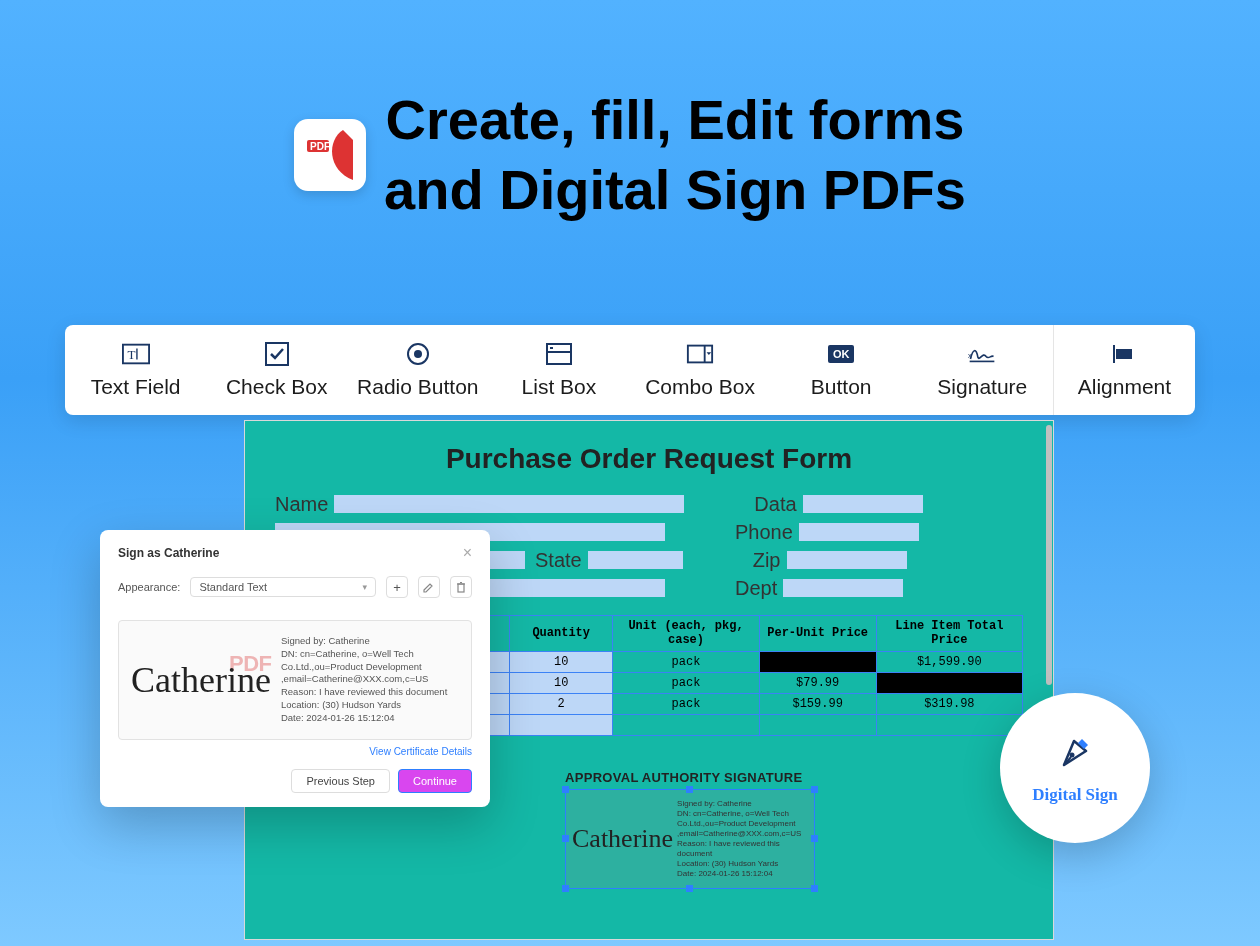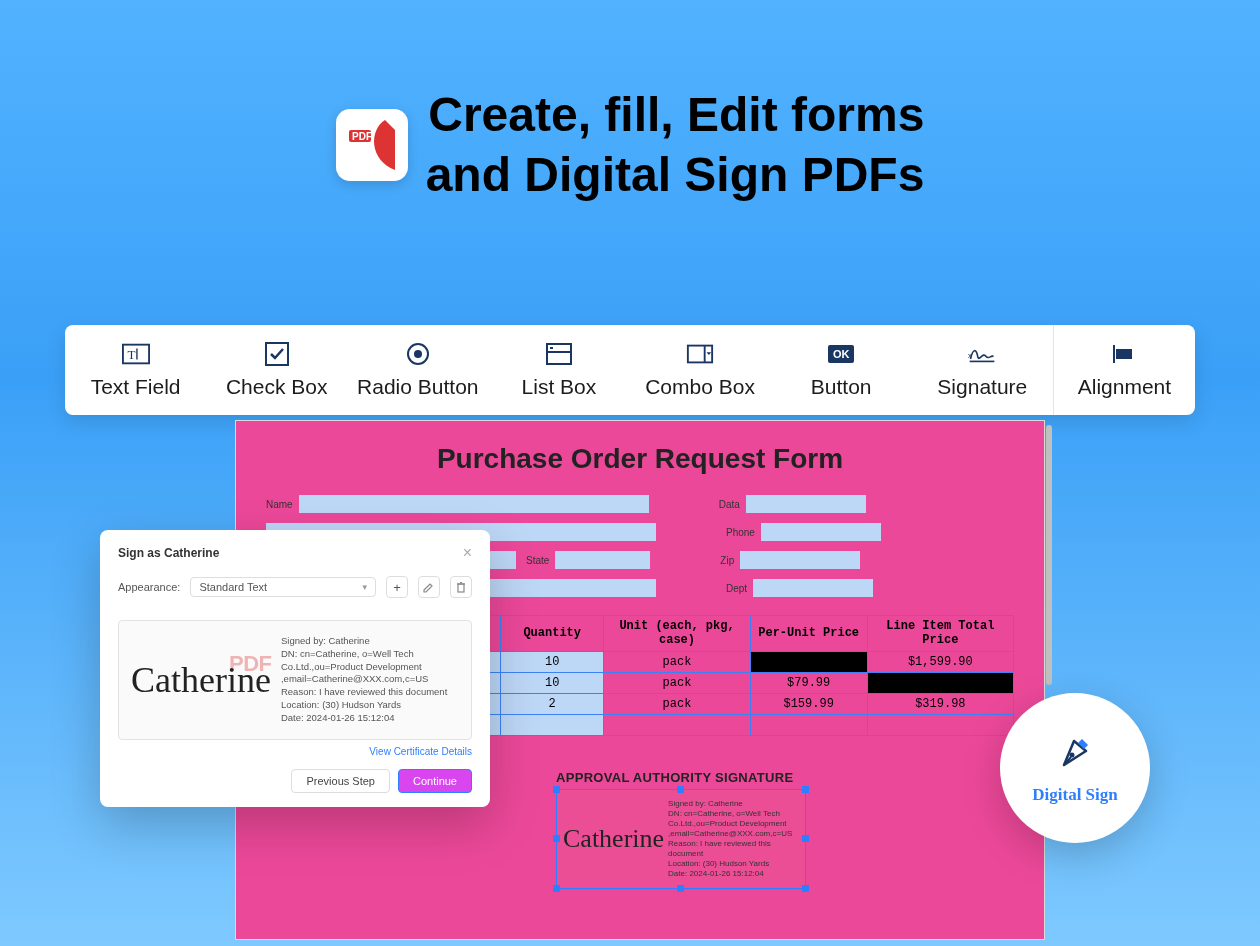--- a/index.html
+++ b/index.html
@@ -24,21 +24,21 @@
   background: #fff;
   border-radius: 14px;
   display: flex;
   align-items: center;
   justify-content: center;
   box-shadow: 0 4px 12px rgba(0,0,0,0.15);
   position: relative;
   overflow: hidden;
 }
 .app-icon svg { width: 58px; height: 58px; }
-.title-line { font-size: 48px; font-weight: 700; line-height: 1.25; text-align: right; }
+.title-line { font-size: 56px; font-weight: 700; line-height: 1.25; text-align: center; }
 .title-wrap { text-align: center; }
 .toolbar {
   position: absolute;
   top: 325px;
   left: 65px;
   width: 1130px;
   height: 90px;
   background: #fff;
   border-radius: 8px;
   display: flex;
@@ -55,39 +55,39 @@
   cursor: pointer;
   height: 100%;
   position: relative;
 }
 .tool-item.last { border-left: 1px solid #e5e5e5; }
 .tool-icon { width: 28px; height: 26px; display: flex; align-items: center; justify-content: center; color: #1a3663; }
 .tool-label { font-size: 21px; color: #1c1c1c; font-weight: 400; }
 .form-page {
   position: absolute;
   top: 420px;
-  left: 235px;
+  left: 244px;
   width: 810px;
   height: 520px;
-  background: #ec4899;
+  background: #14b8a6;
   border: 1px solid #d9d9d9;
   padding: 22px 30px;
 }
 .scrollbar {
   position: absolute;
   top: 425px;
   left: 1046px;
   width: 6px;
   height: 260px;
   background: #c0c0c0;
   border-radius: 3px;
 }
 .form-title { text-align: center; font-size: 28px; font-weight: 700; color: #222; margin-bottom: 18px; }
 .form-row { display: flex; margin-bottom: 6px; height: 22px; align-items: center; }
-.form-label { font-size: 10px; color: #333; margin-right: 6px; white-space: nowrap; }
+.form-label { font-size: 20px; color: #333; margin-right: 6px; white-space: nowrap; }
 .form-field { background: #bdd7f7; height: 18px; }
 .table { margin-top: 16px; border-collapse: collapse; width: 100%; font-size: 12px; }
 .table th, .table td { border: 1px solid #3b82f6; padding: 3px 6px; text-align: center; font-family: Liberation Mono, monospace; }
 .table th { font-weight: 700; font-size: 12px; line-height: 1.2; }
 .table .cell-blue { background: #bdd7f7; }
 .table .cell-black { background: #000; }
 .sig-section { margin-top: 18px; margin-left: 290px; width: 460px; }
 .sig-title { font-size: 13px; font-weight: 700; color: #222; margin-bottom: 4px; letter-spacing: 0.3px; margin-top: 34px; }
 .sig-box {
   width: 250px; height: 100px; border: 1.5px solid #2e7fff; position: relative;

